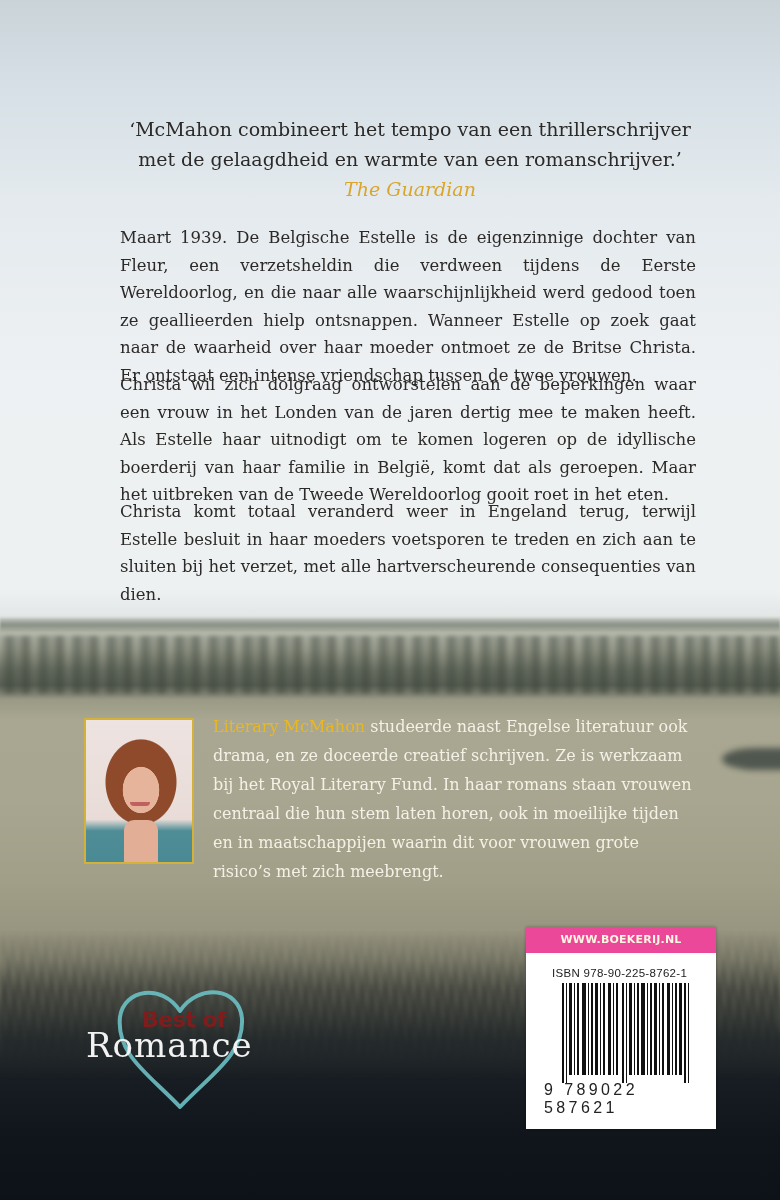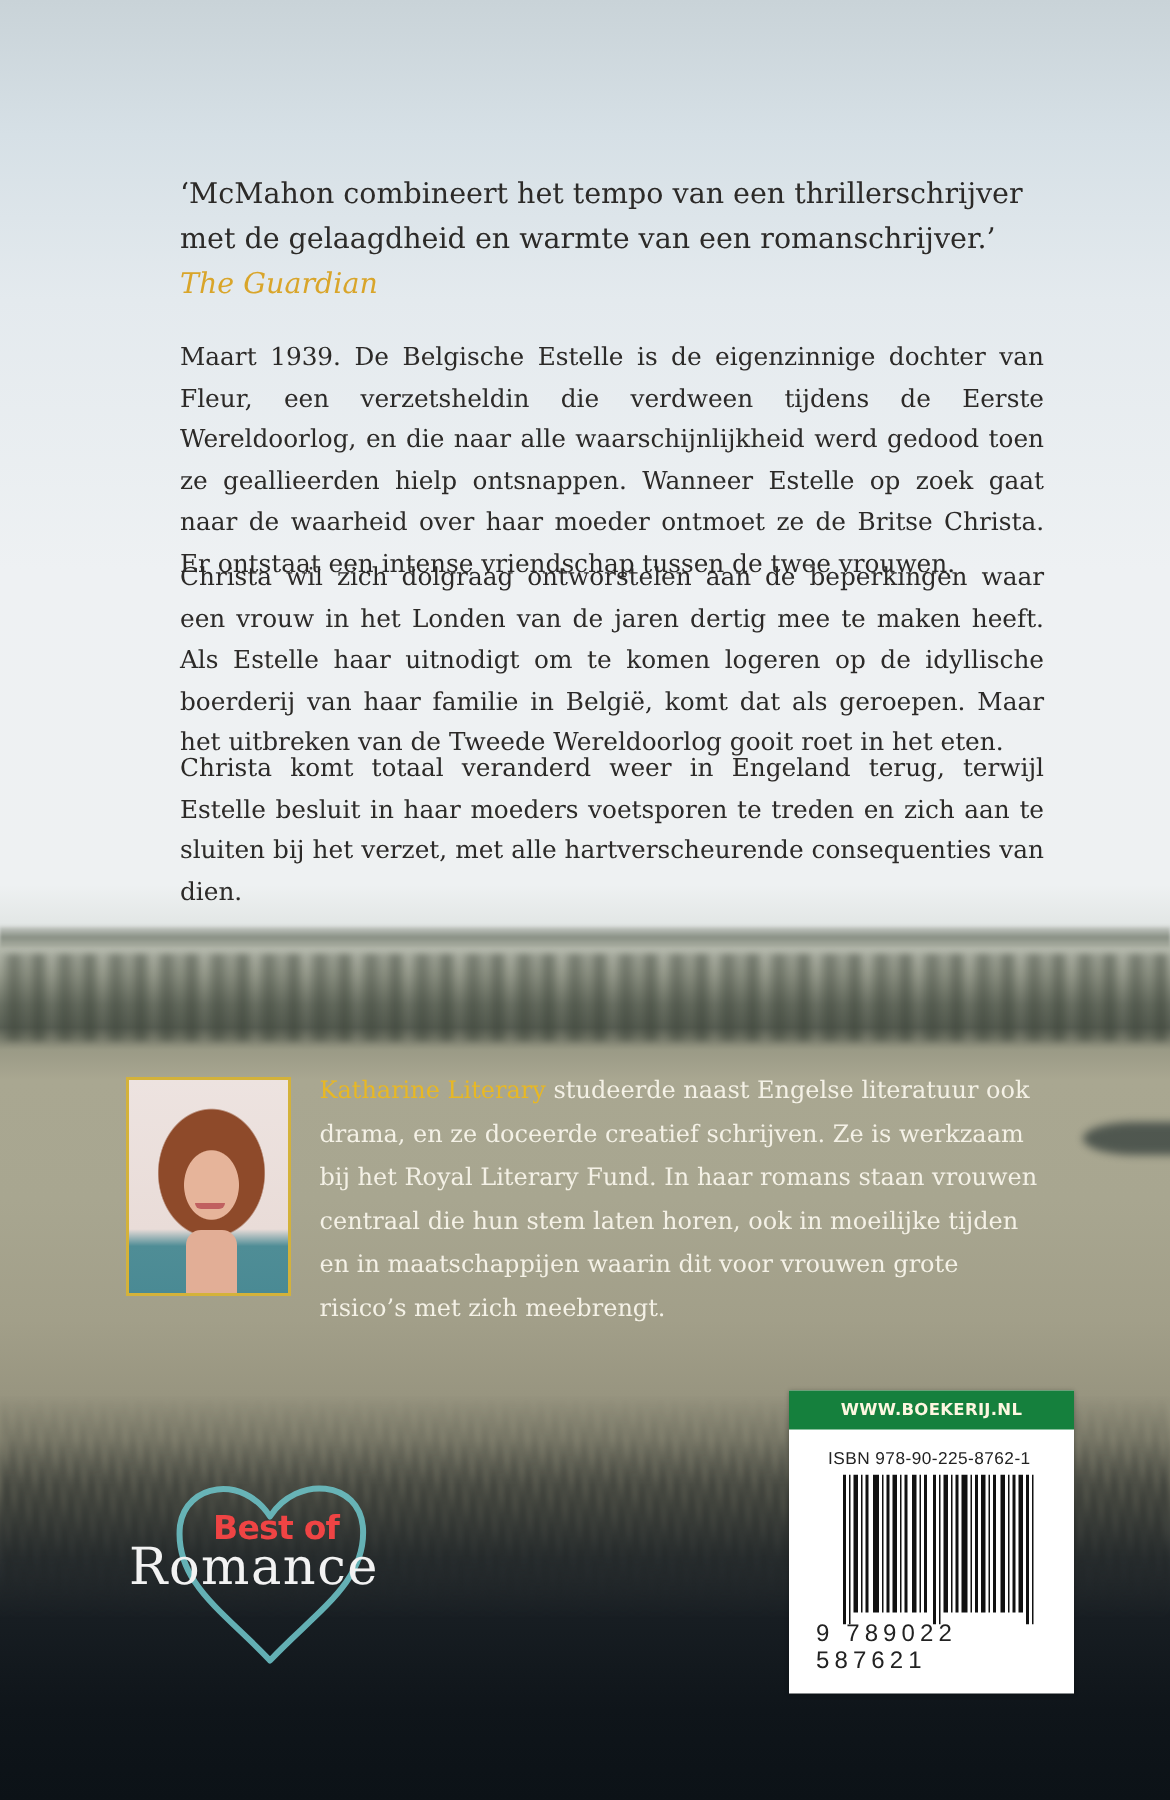--- a/index.html
+++ b/index.html
@@ -41,21 +41,21 @@
     }
     .boat {
       position: absolute; left: 722px; top: 748px; width: 70px; height: 22px;
       background: #3a4440; border-radius: 50% 10% 10% 50%; filter: blur(3px); opacity: 0.8;
     }
 
     .text-block {
       position: absolute; left: 120px; width: 576px; color: #2c2a28;
       font-size: 16.5px; line-height: 27.5px; text-align: justify;
     }
-    .quote { top: 114px; font-size: 19px; line-height: 30px; text-align: left; width: 580px; }
+    .quote { top: 114px; font-size: 19px; line-height: 30px; text-align: center; width: 580px; }
     .quote .source { color: #d9a52a; font-style: italic; }
     .p1 { top: 188px; margin-top: 36px; }
     .p2 { top: 371px; }
     .p3 { top: 498px; }
     .text-block p { margin: 0; }
 
     .author-photo {
       position: absolute; left: 84px; top: 718px; width: 110px; height: 146px;
       border: 2px solid #d4b23a; box-sizing: border-box;
       background:
@@ -76,33 +76,33 @@
       font-size: 16px; line-height: 29px; color: #f4f1e6; text-align: left;
     }
     .author-bio .name { color: #e8b824; }
 
     .logo {
       position: absolute; left: 80px; top: 975px; width: 200px; height: 140px;
     }
     .logo svg { position: absolute; left: 0; top: 0; }
     .logo .best {
       position: absolute; left: 62px; top: 32px; font-family: "DejaVu Sans", sans-serif;
-      font-weight: bold; font-size: 22px; color: #ef4444; letter-spacing: -0.5px;
+      font-weight: bold; font-size: 22px; color: #7f1d1d; letter-spacing: -0.5px;
     }
     .logo .romance {
       position: absolute; left: 6px; top: 50px; font-family: "DejaVu Serif", serif;
       font-size: 34px; color: #f2f2f2; letter-spacing: 1px;
     }
 
     .barcode-box {
       position: absolute; left: 526px; top: 927px; width: 190px; height: 202px;
       background: #ffffff; box-shadow: 0 0 3px rgba(0,0,0,0.3);
     }
     .barcode-box .band {
-      position: absolute; left: 0; right: 0; height: 26px; background: #15803d;
+      position: absolute; left: 0; right: 0; height: 26px; background: #ec4899;
       color: #fdf6e0; font-family: "DejaVu Sans", sans-serif; font-weight: bold;
       font-size: 11px; text-align: center; line-height: 26px; letter-spacing: 0.2px;
     }
     .barcode-box .band.top { top: 0; }
     .barcode-box .band.bottom { bottom: 0; font-size: 12px; }
     .barcode-box .isbn {
       position: absolute; left: 26px; top: 40px; font-family: "Liberation Sans", sans-serif;
       font-size: 11.5px; color: #222; letter-spacing: 0.3px; text-align: right;
     }
     .barcode-box .bars {
@@ -135,21 +135,21 @@
 </div>
 <div class="text-block p3">
   <p>Christa komt totaal veranderd weer in Engeland terug, terwijl Estelle besluit in haar moeders voetsporen te treden en zich aan te sluiten bij het verzet, met alle hartverscheurende consequenties van dien.</p>
 </div>
 
 <div class="author-photo">
   <div class="neck"></div>
   <div class="smile"></div>
 </div>
 <div class="author-bio">
-  <span class="name">Katharine Literary</span><span> studeerde naast Engelse literatuur ook drama, en ze doceerde creatief schrijven. Ze is werkzaam bij het Royal Literary Fund. In haar romans staan vrouwen centraal die hun stem laten horen, ook in moeilijke tijden en in maatschappijen waarin dit voor vrouwen grote risico’s met zich meebrengt.</span>
+  <span class="name">Literary McMahon</span><span> studeerde naast Engelse literatuur ook drama, en ze doceerde creatief schrijven. Ze is werkzaam bij het Royal Literary Fund. In haar romans staan vrouwen centraal die hun stem laten horen, ook in moeilijke tijden en in maatschappijen waarin dit voor vrouwen grote risico’s met zich meebrengt.</span>
 </div>
 
 <div class="logo">
   <svg width="200" height="140" viewBox="0 0 200 140">
     <path d="M100 132 C 70 100, 36 80, 40 42 C 44 14, 82 8, 100 36 C 118 8, 160 12, 162 44 C 164 80, 130 100, 100 132 Z" fill="none" stroke="#6cc0c4" stroke-width="4" stroke-linejoin="round" opacity="0.9"></path>
   </svg>
   <span class="best">Best of</span>
   <span class="romance">Romance</span>
 </div>
 

